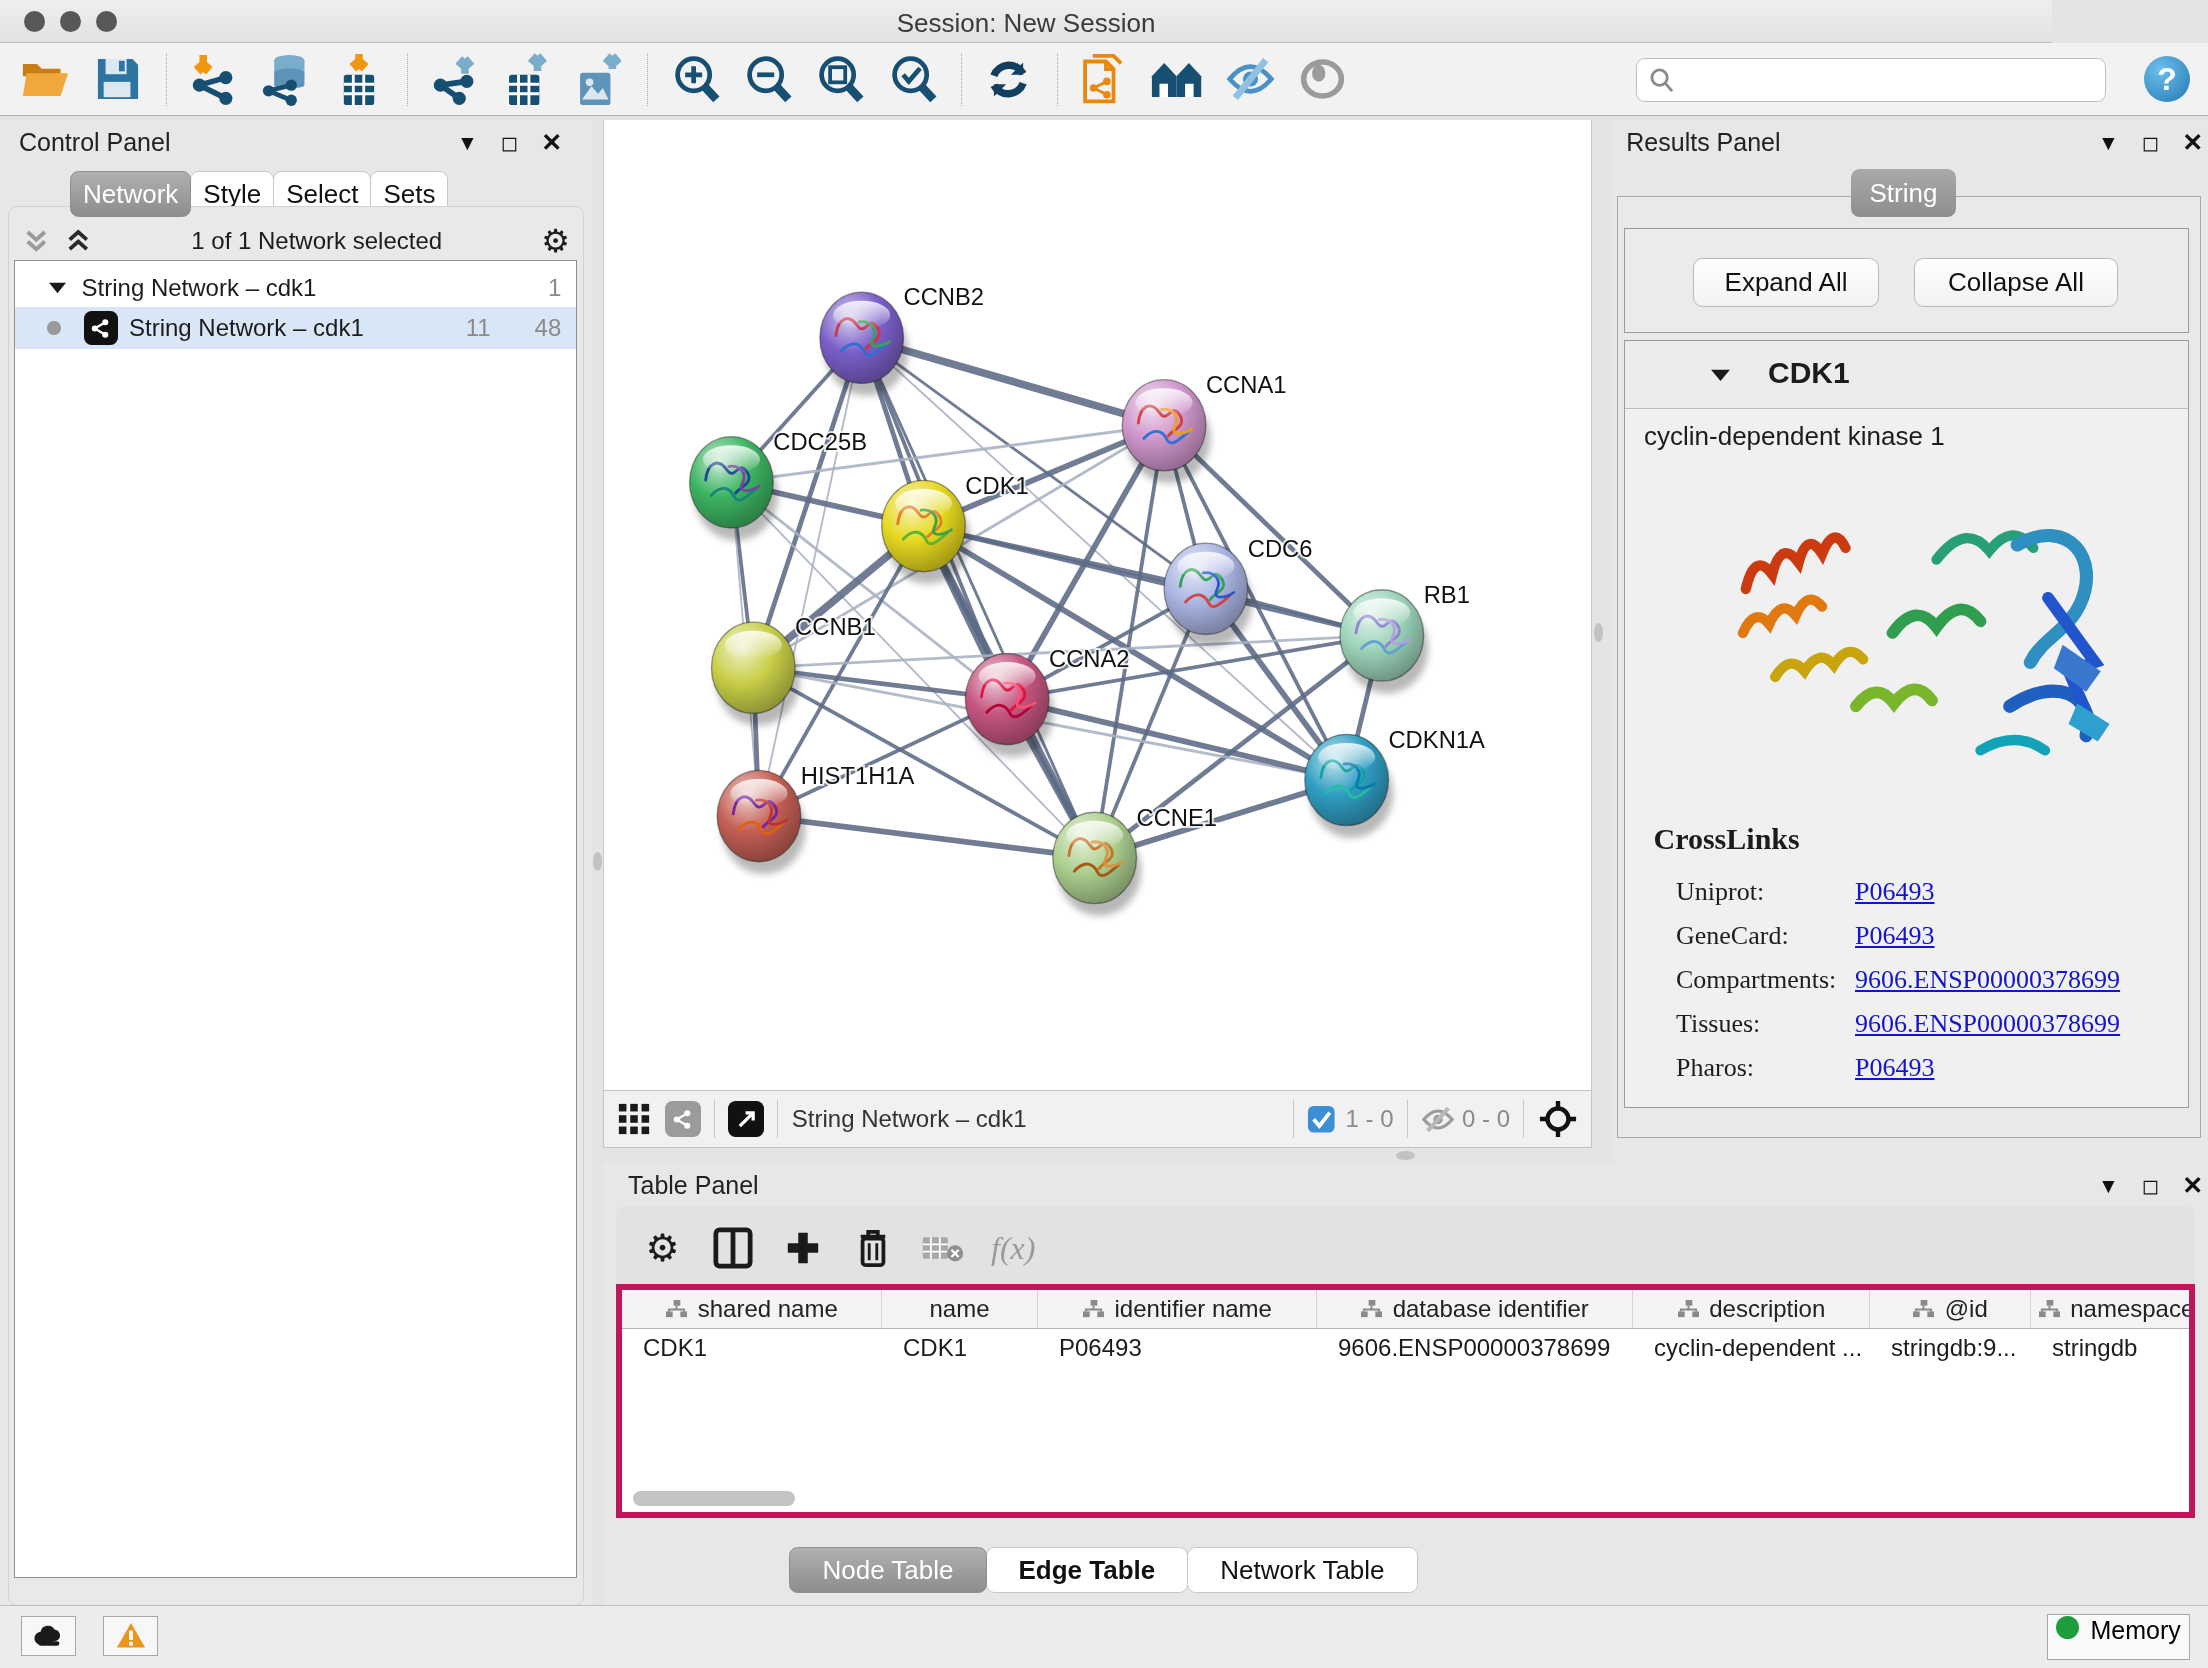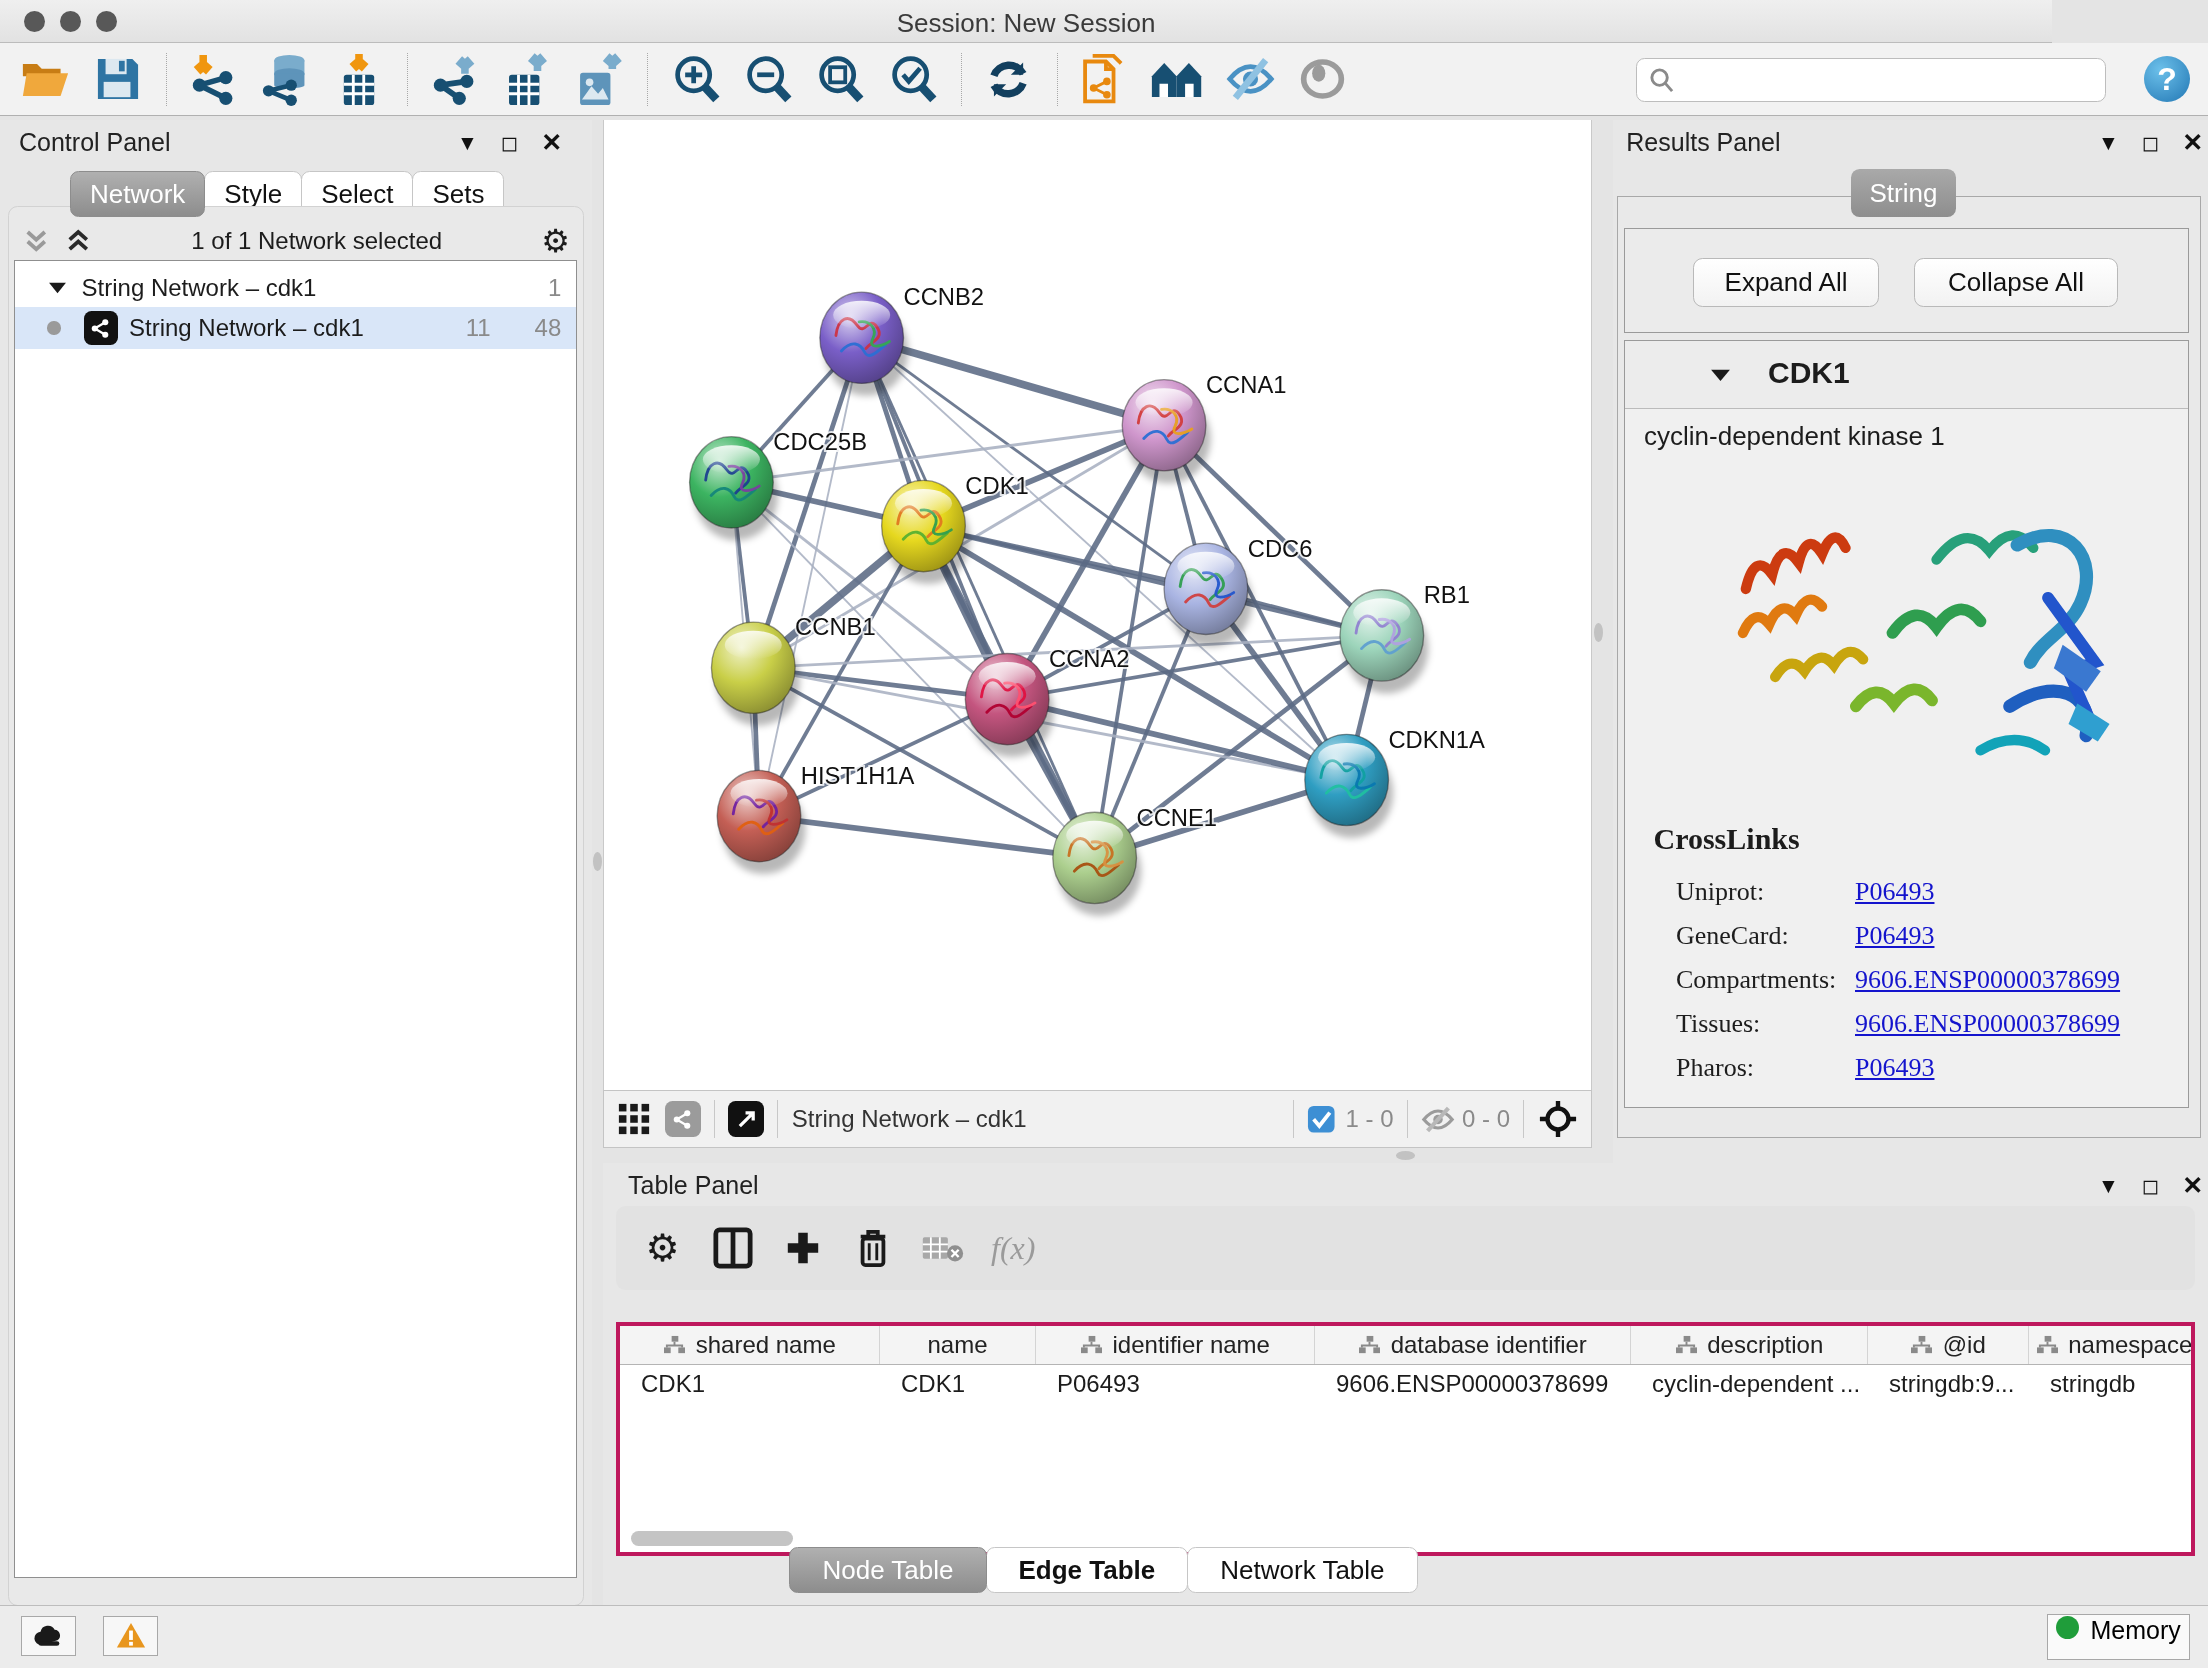--- a/index.html
+++ b/index.html
@@ -25,21 +25,21 @@
   .help-btn{position:absolute;left:2144px;top:13.3px;width:46px;height:46px;border-radius:50%;
             background:radial-gradient(circle at 35% 30%, #6cc0ea,#2277b4);color:#fff;font-size:32px;
             font-weight:bold;display:flex;align-items:center;justify-content:center;border:none;cursor:pointer;}
   
   .panel-title{font-size:25px;color:#222;}
   .ph-icons{position:absolute;display:flex;align-items:center;gap:23px;}
   .ph-icons span{font-size:21px;color:#111;cursor:pointer;line-height:1;}
   .ph-icons .x{font-weight:bold;font-size:25px;}
   
   .ctrl-tabs{position:absolute;display:flex;}
-  .seg-tab{height:44px;padding:0 19px;background:#fff;border:1px solid #c6c6c6;margin-left:-1px;
+  .seg-tab{height:44px;padding:0 12px;background:#fff;border:1px solid #c6c6c6;margin-left:-1px;
            font-size:26px;display:flex;align-items:center;border-radius:8.6px;cursor:pointer;color:#111;}
   .seg-tab.sel{background:linear-gradient(#b0b0b0,#8d8d8d);color:#fff;border-color:#8d8d8d;z-index:2;}
   .ctrl-box{left:7.6px;top:205px;width:574px;height:1391px;background:#e9e9e9;border:1px solid #d2d2d2;border-radius:9.5px;}
   .netrow-head{position:absolute;left:13.3px;top:13.3px;width:548px;height:42px;display:flex;align-items:center;}
   .tree-box{position:absolute;left:5.7px;top:53px;width:561px;height:1316px;background:#fff;border:1px solid #8f8f8f;}
   .tree-row{position:absolute;left:0;width:100%;height:42px;display:flex;align-items:center;font-size:24px;}
   .tree-row.sel{background:#d9e6f8;}
   .gray{color:#8a8a8a;}
   .share-badge{width:34px;height:34px;border-radius:7.6px;background:#111;display:flex;align-items:center;justify-content:center;}
   
@@ -66,21 +66,21 @@
   .xl-rows{position:absolute;left:51px;top:529px;width:495px;}
   .xl-row{height:44px;display:flex;align-items:center;font-size:26px;}
   .xl-row .lbl{width:179px;color:#1d1d1d;}
   .xl-row a{color:#1414cd;text-decoration:underline;cursor:pointer;}
   
   .tbl-toolbar{left:616px;top:1206px;width:1579px;height:84px;background:#e2e2e2;border-radius:9.5px;
                display:flex;align-items:center;}
   .tbl-tool{width:55px;height:55px;background:transparent;border:none;display:flex;align-items:center;
             justify-content:center;margin-left:15px;cursor:pointer;}
   .fx{font-family:"Liberation Serif",serif;font-style:italic;font-size:32px;color:#9a9a9a;}
-  .tbl-box{left:616px;top:1322px;width:1579px;height:234px;background:#fff;border:4px solid #be185d;box-sizing:border-box;overflow:hidden;}
+  .tbl-box{left:616px;top:1284px;width:1579px;height:234px;background:#fff;border:6px solid #be185d;box-sizing:border-box;overflow:hidden;}
   .tbl-header{display:flex;height:38px;background:#f4f4f4;border-bottom:1px solid #b4b4b4;}
   .th{display:flex;align-items:center;justify-content:center;gap:9.5px;font-size:24px;color:#222;
       border-right:1px solid #d4d4d4;box-sizing:border-box;cursor:pointer;overflow:hidden;white-space:nowrap;}
   .tbl-rowline{display:flex;height:38px;background:#fff;}
   .td{font-size:24px;padding-left:21px;display:flex;align-items:center;box-sizing:border-box;overflow:hidden;white-space:nowrap;}
   .hscroll{position:absolute;left:11.4px;bottom:5.7px;width:162px;height:15px;background:#c4c4c4;border-radius:7.6px;cursor:pointer;}
   .bottom-tabs{left:0;top:1547px;width:2208px;display:flex;justify-content:center;}
   
   .bottombar{left:0;top:1605px;width:2208px;height:63px;background:#ececec;border-top:1px solid #bdbdbd;}
   .corner-btn{position:absolute;top:9.5px;width:55px;height:40px;background:#f7f7f7;border:1px solid #a8a8a8;

